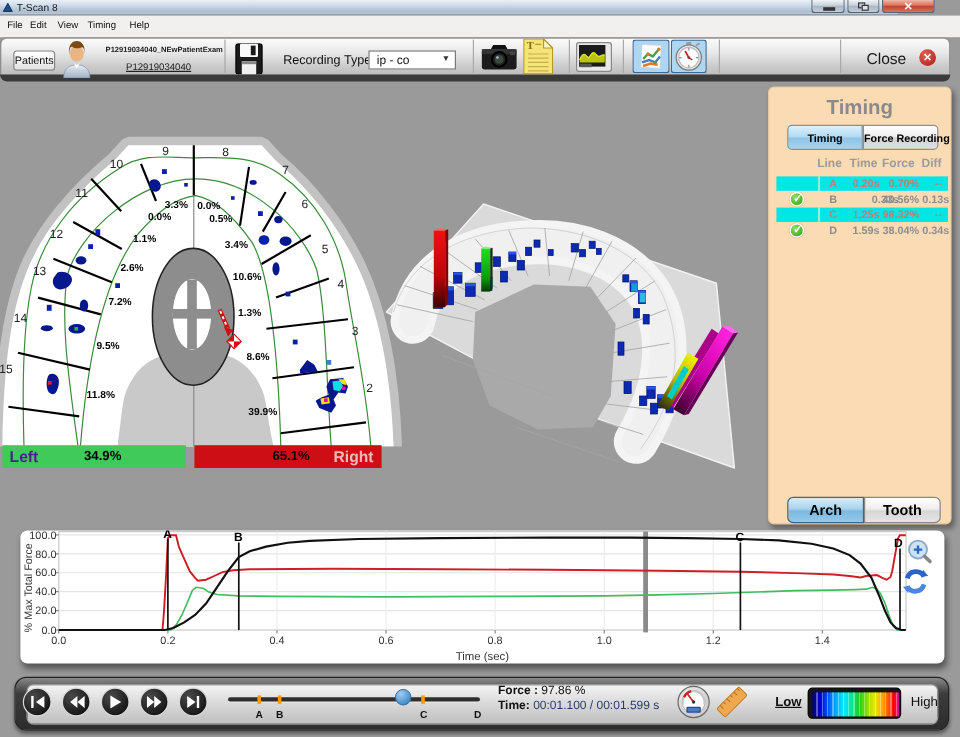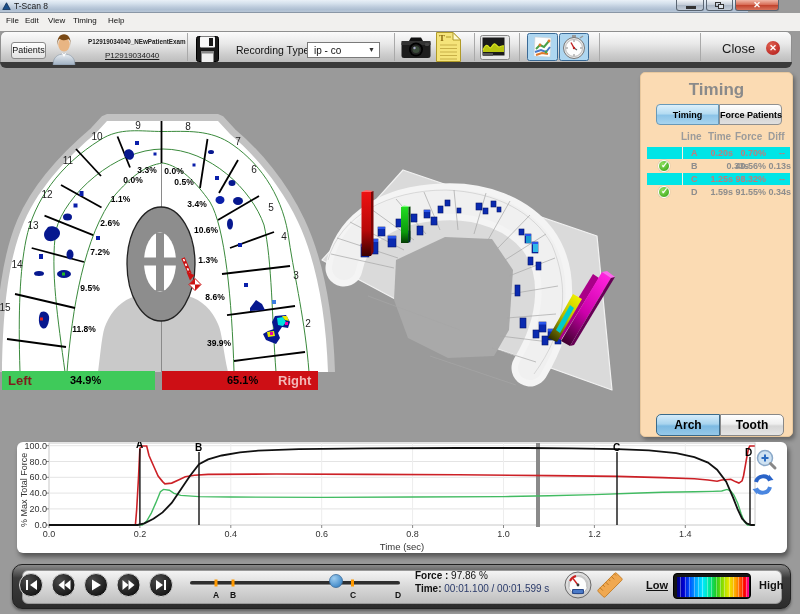--- a/index.html
+++ b/index.html
@@ -40,21 +40,21 @@
   #dropdown b { position:absolute; right:4px; top:3px; font-size:7px; color:#333; }
   #closelbl { left:722px; top:41px; font-size:13px; color:#1a1a1a; }
   #closex { left:766px; top:41px; width:14px; height:14px; border-radius:50%;
     background:radial-gradient(circle at 35% 30%,#e06050,#b01818); color:#fff; font-size:9px; font-weight:bold;
     text-align:center; line-height:14px; }
 
   
   #lrbar { left:2px; top:371px; width:316px; height:19px; }
   #lrgreen { position:absolute; left:0; top:0; width:153px; height:19px; background:#3fca5a; }
   #lrred { position:absolute; left:160px; top:0; width:156px; height:19px; background:#cd0f15; }
-  #lrbar .w { position:absolute; font-weight:bold; font-size:13px; color:#7f1d1d; top:2px; }
+  #lrbar .w { position:absolute; font-weight:bold; font-size:13px; color:#4c1d95; top:2px; }
   #lrbar .b { position:absolute; font-weight:bold; font-size:11px; color:#000; top:3px;text-align:right; }
 
   
   #tpanel { left:640px; top:72px; width:153px; height:365px; background:#fbdbb3; border-radius:5px;
     box-shadow:2px 3px 4px rgba(0,0,0,0.35); border:1px solid #e8c89e; }
   #tpanel h1 { position:absolute; left:0; top:7px; width:100%; text-align:center; font-size:17px; color:#8a8a8a; }
   .tab { position:absolute; top:31px; height:21px; font-size:9px; font-weight:bold; text-align:center; color:#000; white-space:nowrap; }
   #tab1 { left:15px; width:63px; background:linear-gradient(180deg,#ddf0fb 0%,#b5dcf2 45%,#8cc4e8 55%,#a8d4ee 100%);
      border:1px solid #6899b8; border-radius:4px 0 0 4px; line-height:20px;}
   #tab2 { left:78px; width:63px; background:linear-gradient(180deg,#ffffff 0%,#eeeeee 45%,#d2d2d2 55%,#e0e0e0 100%);
@@ -80,21 +80,21 @@
 
   
   #cbar { left:12px; top:564px; width:779px; height:45px; border-radius:10px;
     background:linear-gradient(180deg,#8a8a8a,#3c3c3c 30%,#2c2c2c); border:1px solid #222;
     box-shadow:0 2px 3px rgba(0,0,0,0.4);}
   #cbarin { position:absolute; left:9px; top:5px; width:760px; height:34px; border-radius:6px;
     background:linear-gradient(180deg,#f4f4f4,#d8d8d8 50%,#bfbfbf); border:1px solid #999;}
   #forcetxt { position:absolute; left:402px; top:5px; font-size:10px; color:#111; }
   #timetxt  { position:absolute; left:402px; top:18px; font-size:10px; color:#111; }
   #lowlbl { position:absolute; left:633px; top:14px; font-size:11px; font-weight:bold; color:#111;text-decoration:underline;}
-  #highlbl { position:absolute; left:746px; top:14px; font-size:11px; font-weight:bold; color:#111;}
+  #highlbl { position:absolute; left:746px; top:14px; font-size:11px; font-weight:normal; color:#111;}
   #gradbar { position:absolute; left:660px; top:8px; width:78px; height:26px; background:#151515; border-radius:4px;
      border:1px solid #000; }
   #gradbar .g2 { position:absolute; left:3px; top:3px; width:72px; height:20px;
      background:repeating-linear-gradient(90deg, rgba(255,255,255,0) 0px, rgba(255,255,255,0) 3.4px, rgba(255,255,255,0.35) 3.4px, rgba(255,255,255,0.35) 4.4px); }
   #gradbar .g { position:absolute; left:3px; top:3px; width:72px; height:20px;
      background:linear-gradient(90deg,#00007a 0%,#0000d0 9%,#0055ff 18%,#00aaff 27%,#00e8ff 36%,#00e89a 45%,#22cc22 54%,#88dd00 63%,#e8e800 72%,#ffaa00 81%,#ff5500 88%,#ff0000 94%,#ff00aa 100%); }
 </style>
 </head>
 <body>
 
@@ -469,21 +469,21 @@
     <path d="M556 330 L570 305 L574 308 L560 333 Z" fill="#00cccc"></path>
     <path d="M561 341 L602 272 L611 278 L570 346 Z" fill="url(#magbar)"></path>
     <path d="M602 272 L607 271 L615 277 L611 278 Z" fill="#ff66ee"></path>
     <path d="M611 278 L615 277 L574 345 L570 346 Z" fill="#660055"></path>
   </g>
 </svg>
 
 <div class="abs" id="tpanel">
   <h1>Timing</h1>
   <div class="tab" id="tab1">Timing</div>
-  <div class="tab" id="tab2">Force Patients</div>
+  <div class="tab" id="tab2">Force Recording</div>
   <div id="thead">
     <span style="left:40px">Line</span>
       <span style="left:67px">Time</span>
       <span style="left:94px">Force</span>
       <span style="left:127px">Diff</span>
   </div>
   <div class="trow cy" style="top:74px;color:#b97f7f">
     <div style="position:absolute;left:35px;top:0;width:1px;height:12px;background:#fdeedd"></div>
     <span style="left:44px">A</span>
       <span class="r" style="left:52px;width:34px">0.20s</span>
@@ -501,21 +501,21 @@
     <div style="position:absolute;left:35px;top:0;width:1px;height:12px;background:#fdeedd"></div>
     <span style="left:44px">C</span>
       <span class="r" style="left:52px;width:34px">1.25s</span>
       <span class="r" style="left:86px;width:33px">98.32%</span>
       <span class="r" style="left:124px;width:14px">--</span>
   </div>
   <div class="trow" style="top:113px;color:#8d8d8d">
     <div class="chk" style="top:0px"></div>
     <span style="left:44px">D</span>
       <span class="r" style="left:52px;width:34px">1.59s</span>
-      <span class="r" style="left:86px;width:33px">91.55%</span>
+      <span class="r" style="left:86px;width:33px">38.04%</span>
       <span class="r" style="left:116px;width:28px">0.34s</span>
   </div>
   <div class="btm" id="btnarch">Arch</div>
   <div class="btm" id="btntooth">Tooth</div>
 </div>
 
 <div class="abs" id="gpanel"></div>
 <svg class="abs" style="left:17px;top:442px" width="770" height="112" viewBox="17 442 770 112" id="graph">
 
   <rect x="49" y="443" width="706" height="82" fill="#ffffff" stroke="#c8c8c8" stroke-width="1"></rect>

